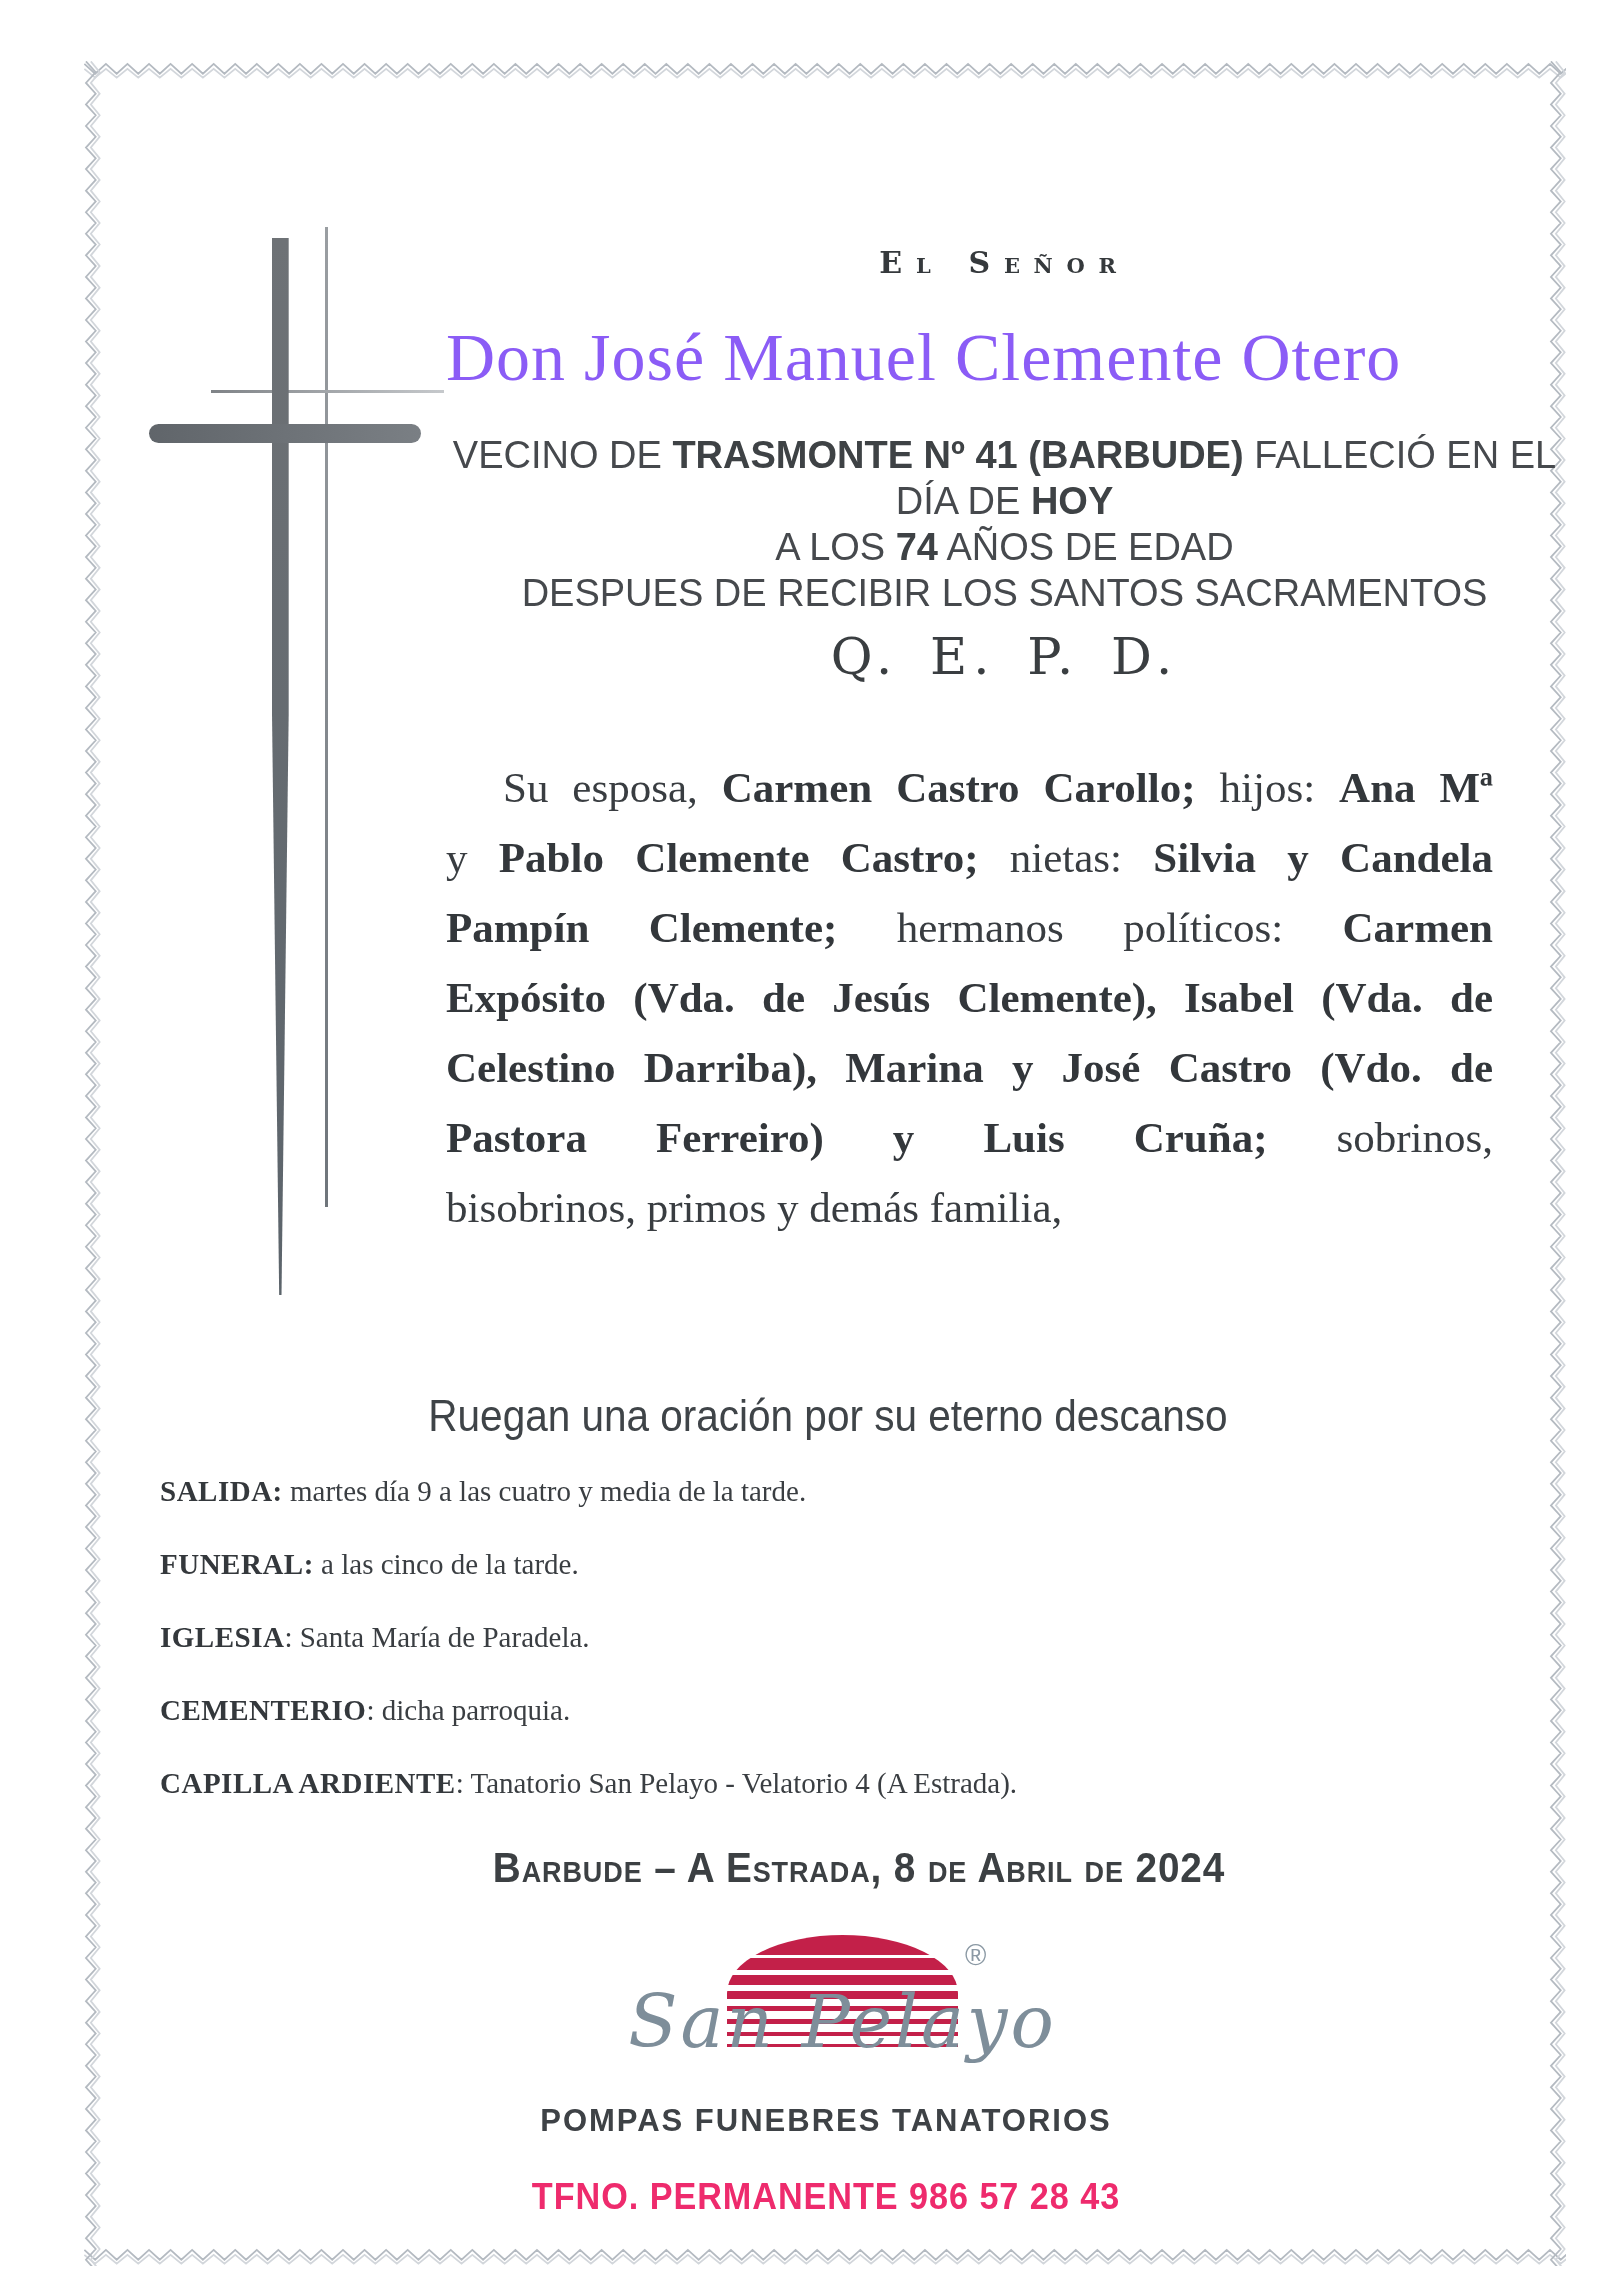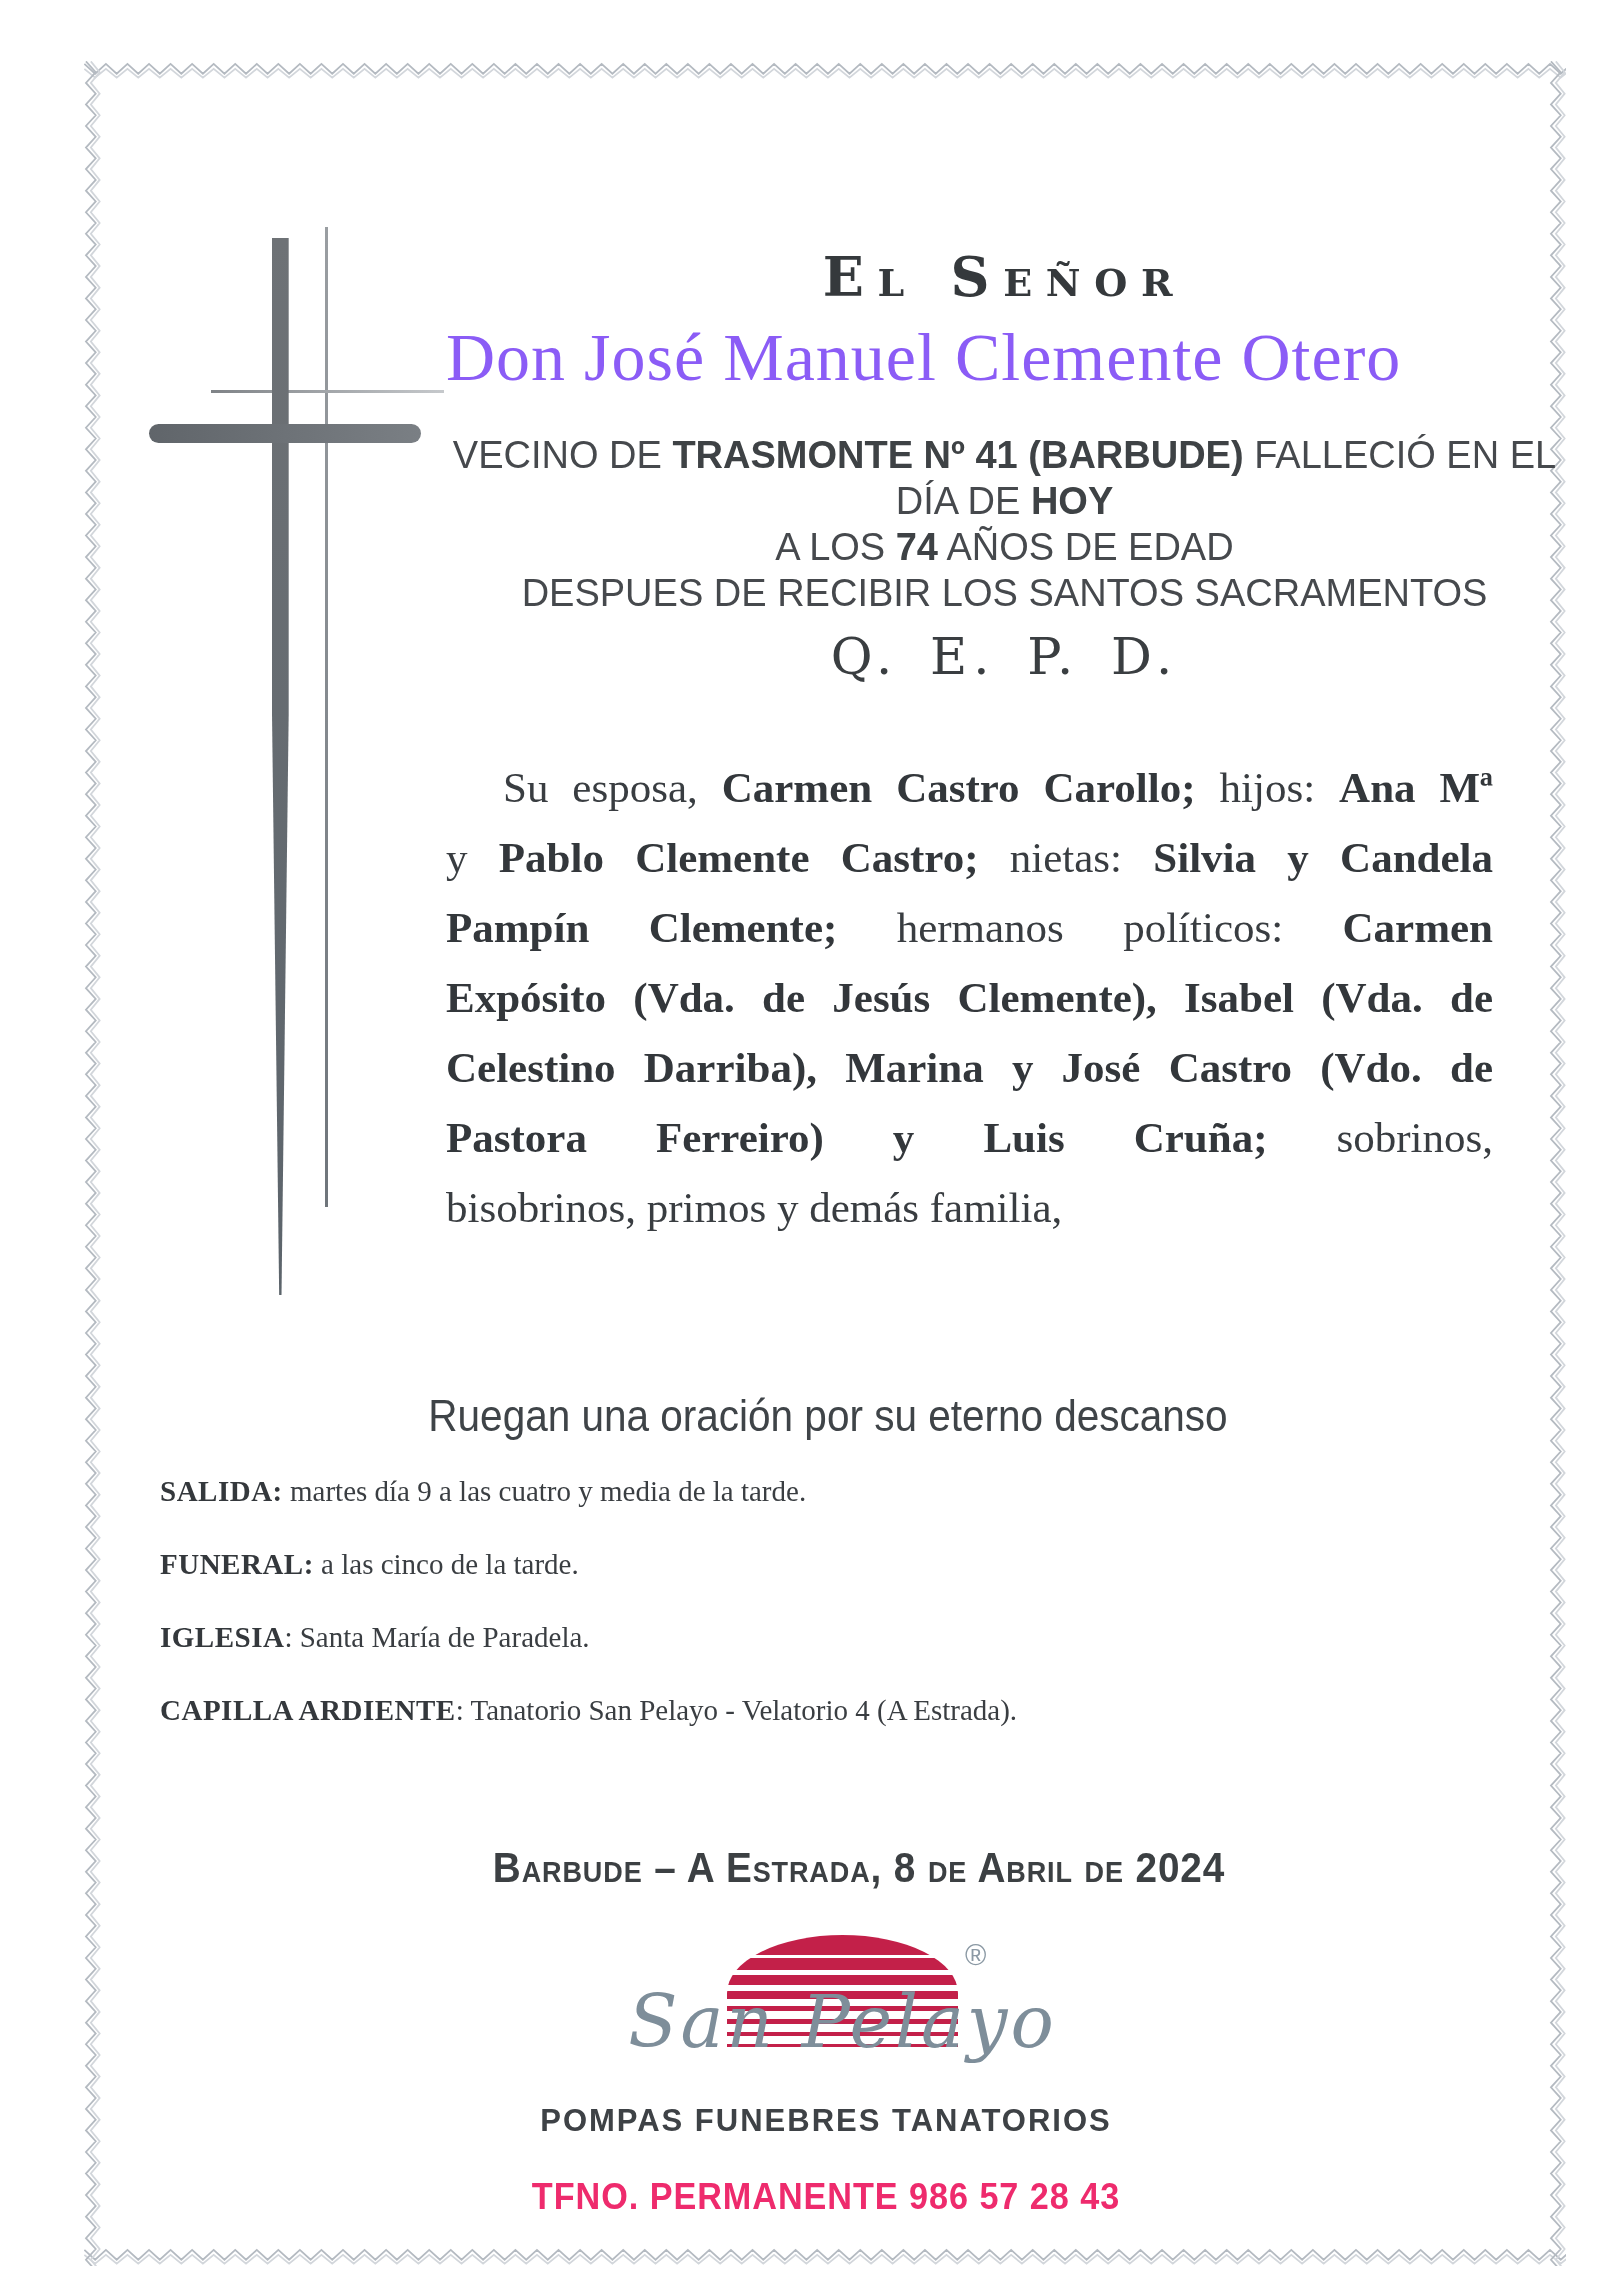--- a/index.html
+++ b/index.html
@@ -39,21 +39,21 @@
     background:linear-gradient(to right,#60656a,#7a7f84);
   }
 
   
   .honorific{
     left:446px;top:245px;width:1117px;
     text-align:center;
     font-family:"DejaVu Serif", serif;
     font-variant:small-caps;
     font-weight:700;
-    font-size:54px;letter-spacing:13.7px;
+    font-size:30px;letter-spacing:13.7px;
     color:#35393c;
   }
   .deceased-name{
     left:446px;top:318px;width:1117px;
     font-family:"Liberation Serif", serif;
     font-size:68px;letter-spacing:1px;
     color:#8b5cf6;
   }
   .subhead{
     left:446px;top:432px;width:1117px;
@@ -209,20 +209,21 @@
     </div>
 
   <div class="abs qepd">Q. E. P. D.</div>
 
   <div class="abs prayer">Ruegan una oración por su eterno descanso</div>
 
   <div class="abs schedule">
       <div class="sched-row"><span class="lab">SALIDA:</span><span> martes día 9 a las cuatro y media de la tarde.</span></div>
       <div class="sched-row"><span class="lab">FUNERAL:</span><span> a las cinco de la tarde.</span></div>
       <div class="sched-row"><span class="lab">IGLESIA</span><span>: Santa María de Paradela.</span></div>
+      <div class="sched-row"><span class="lab">CEMENTERIO</span><span>: dicha parroquia.</span></div>
       <div class="sched-row"><span class="lab">CAPILLA ARDIENTE</span><span>: Tanatorio San Pelayo - Velatorio 4 (A Estrada).</span></div>
     </div>
 
   <div class="abs dateline">Barbude – A Estrada, 8 de Abril de 2024</div>
 
   <div>
     <div class="abs sun"></div>
     <div class="abs registered">®</div>
     <div class="abs brand-script">San Pelayo</div>
   </div>

